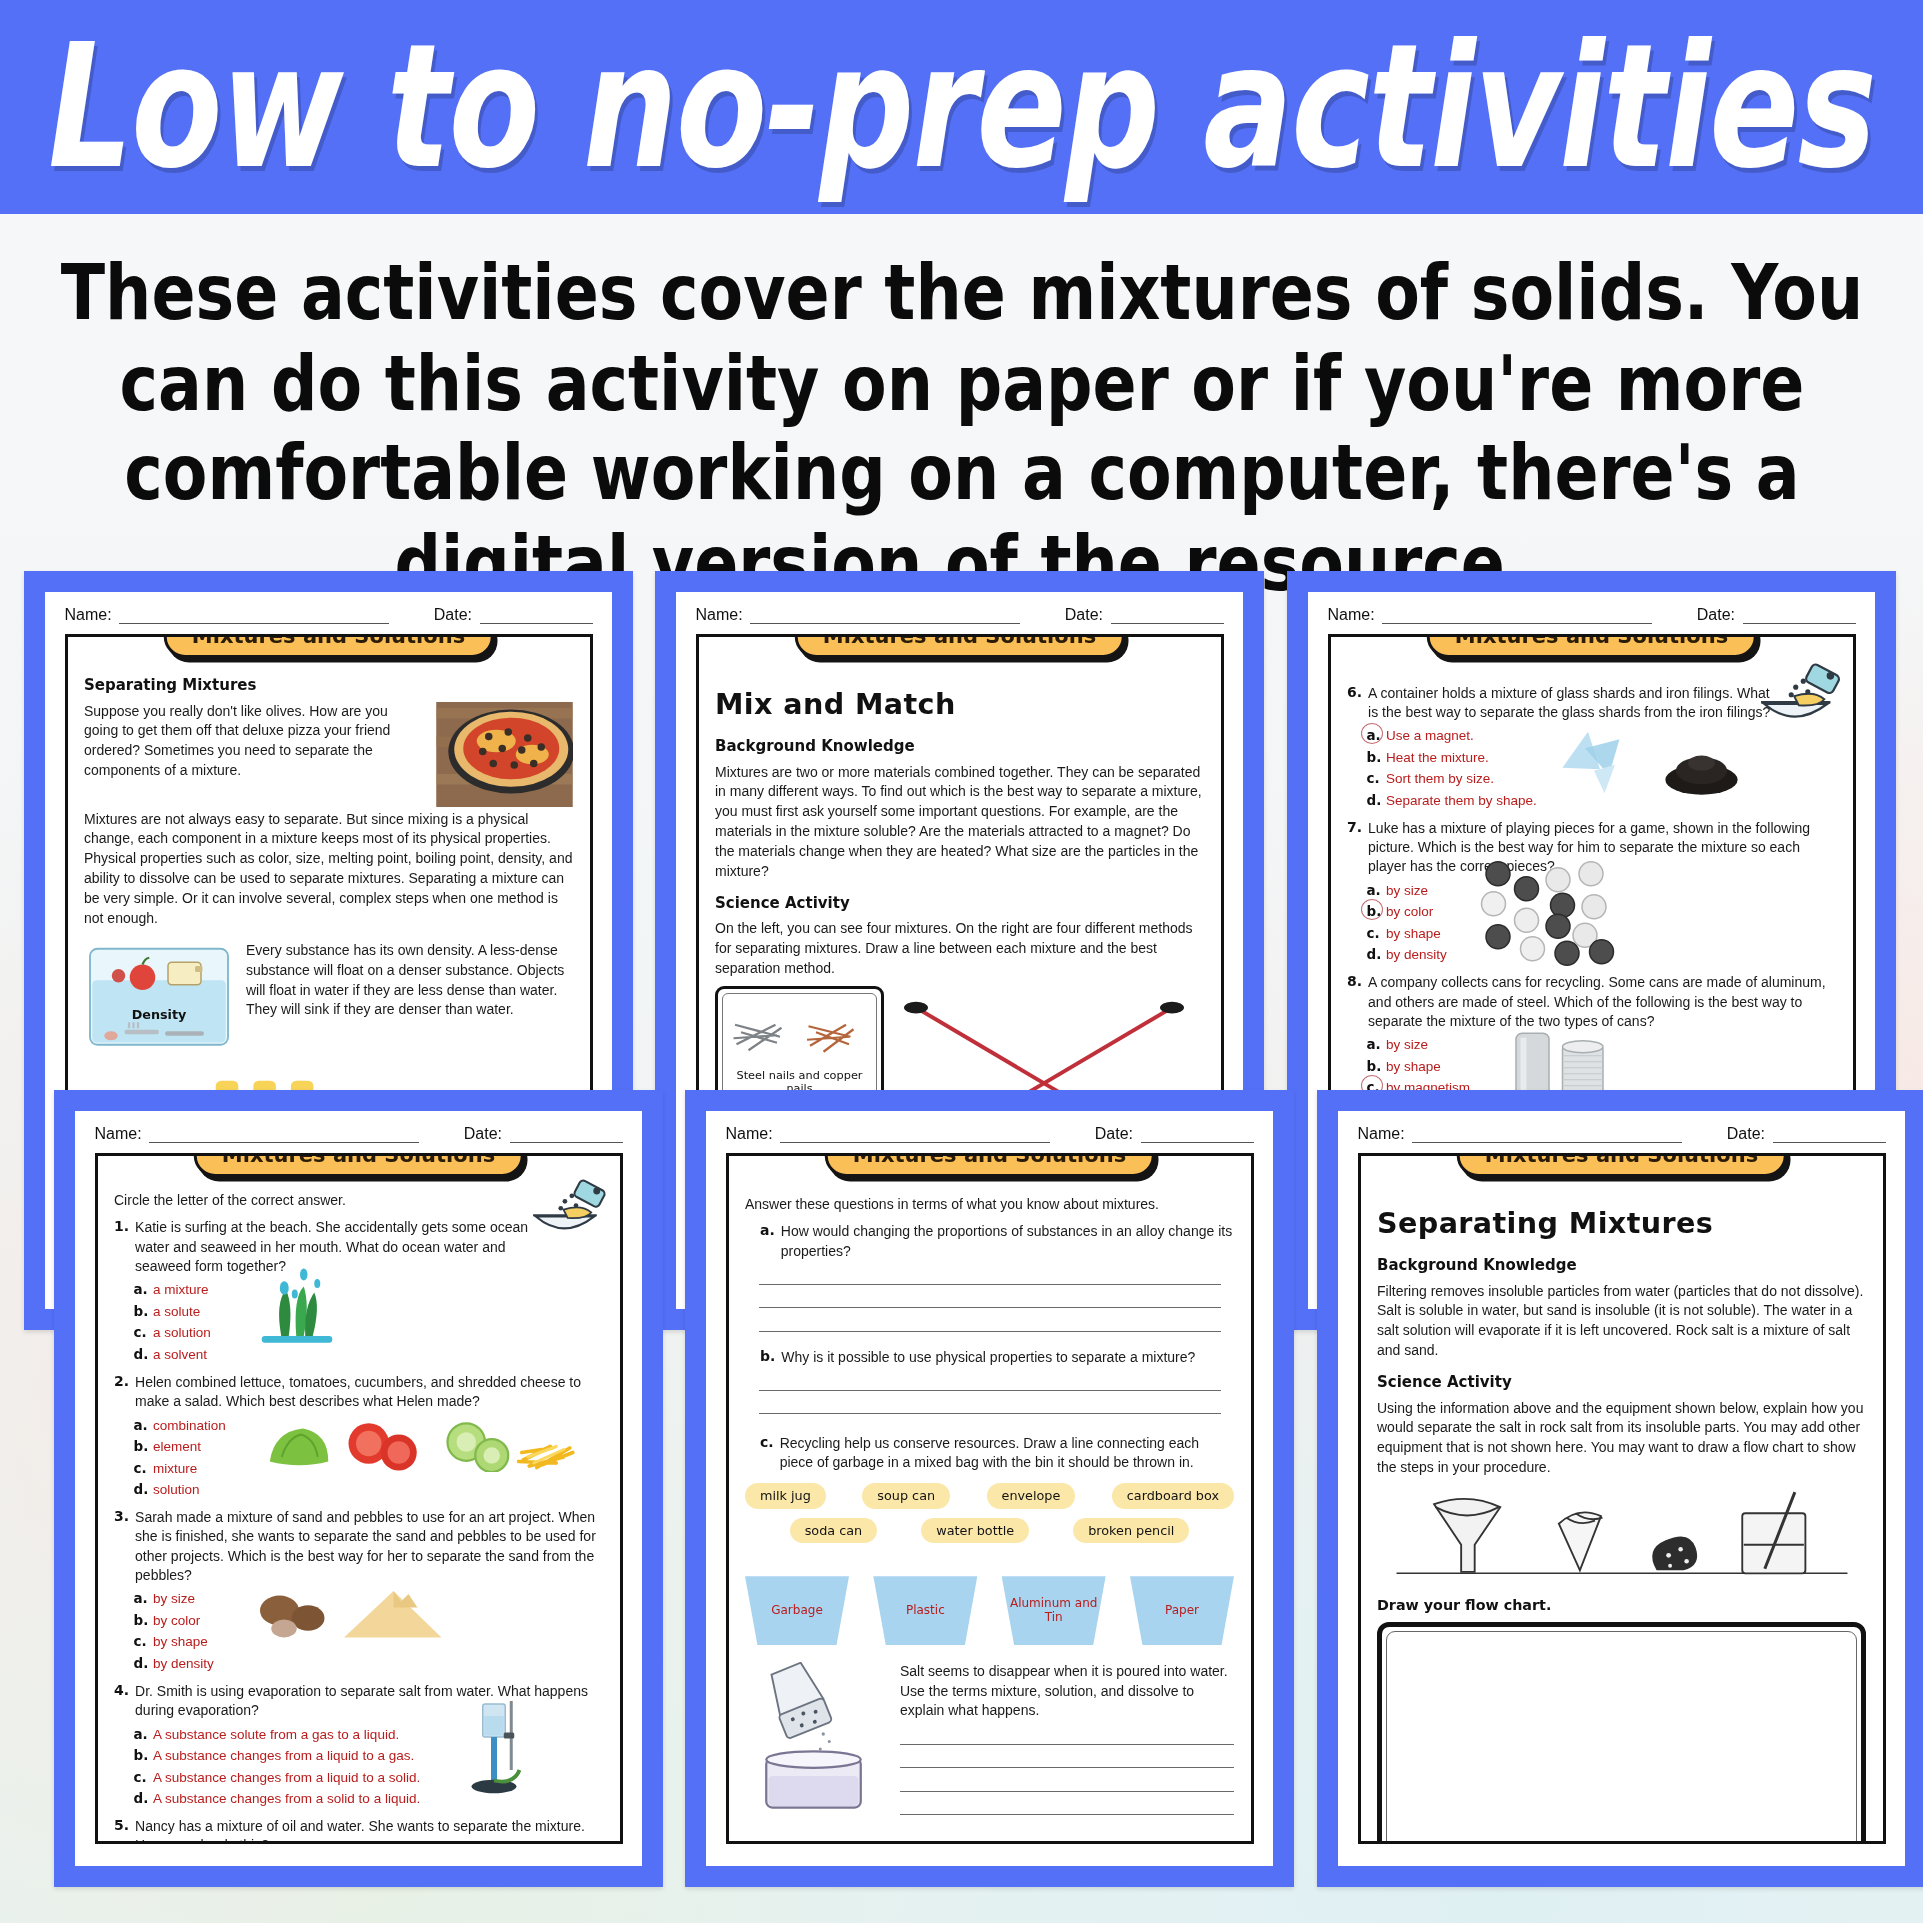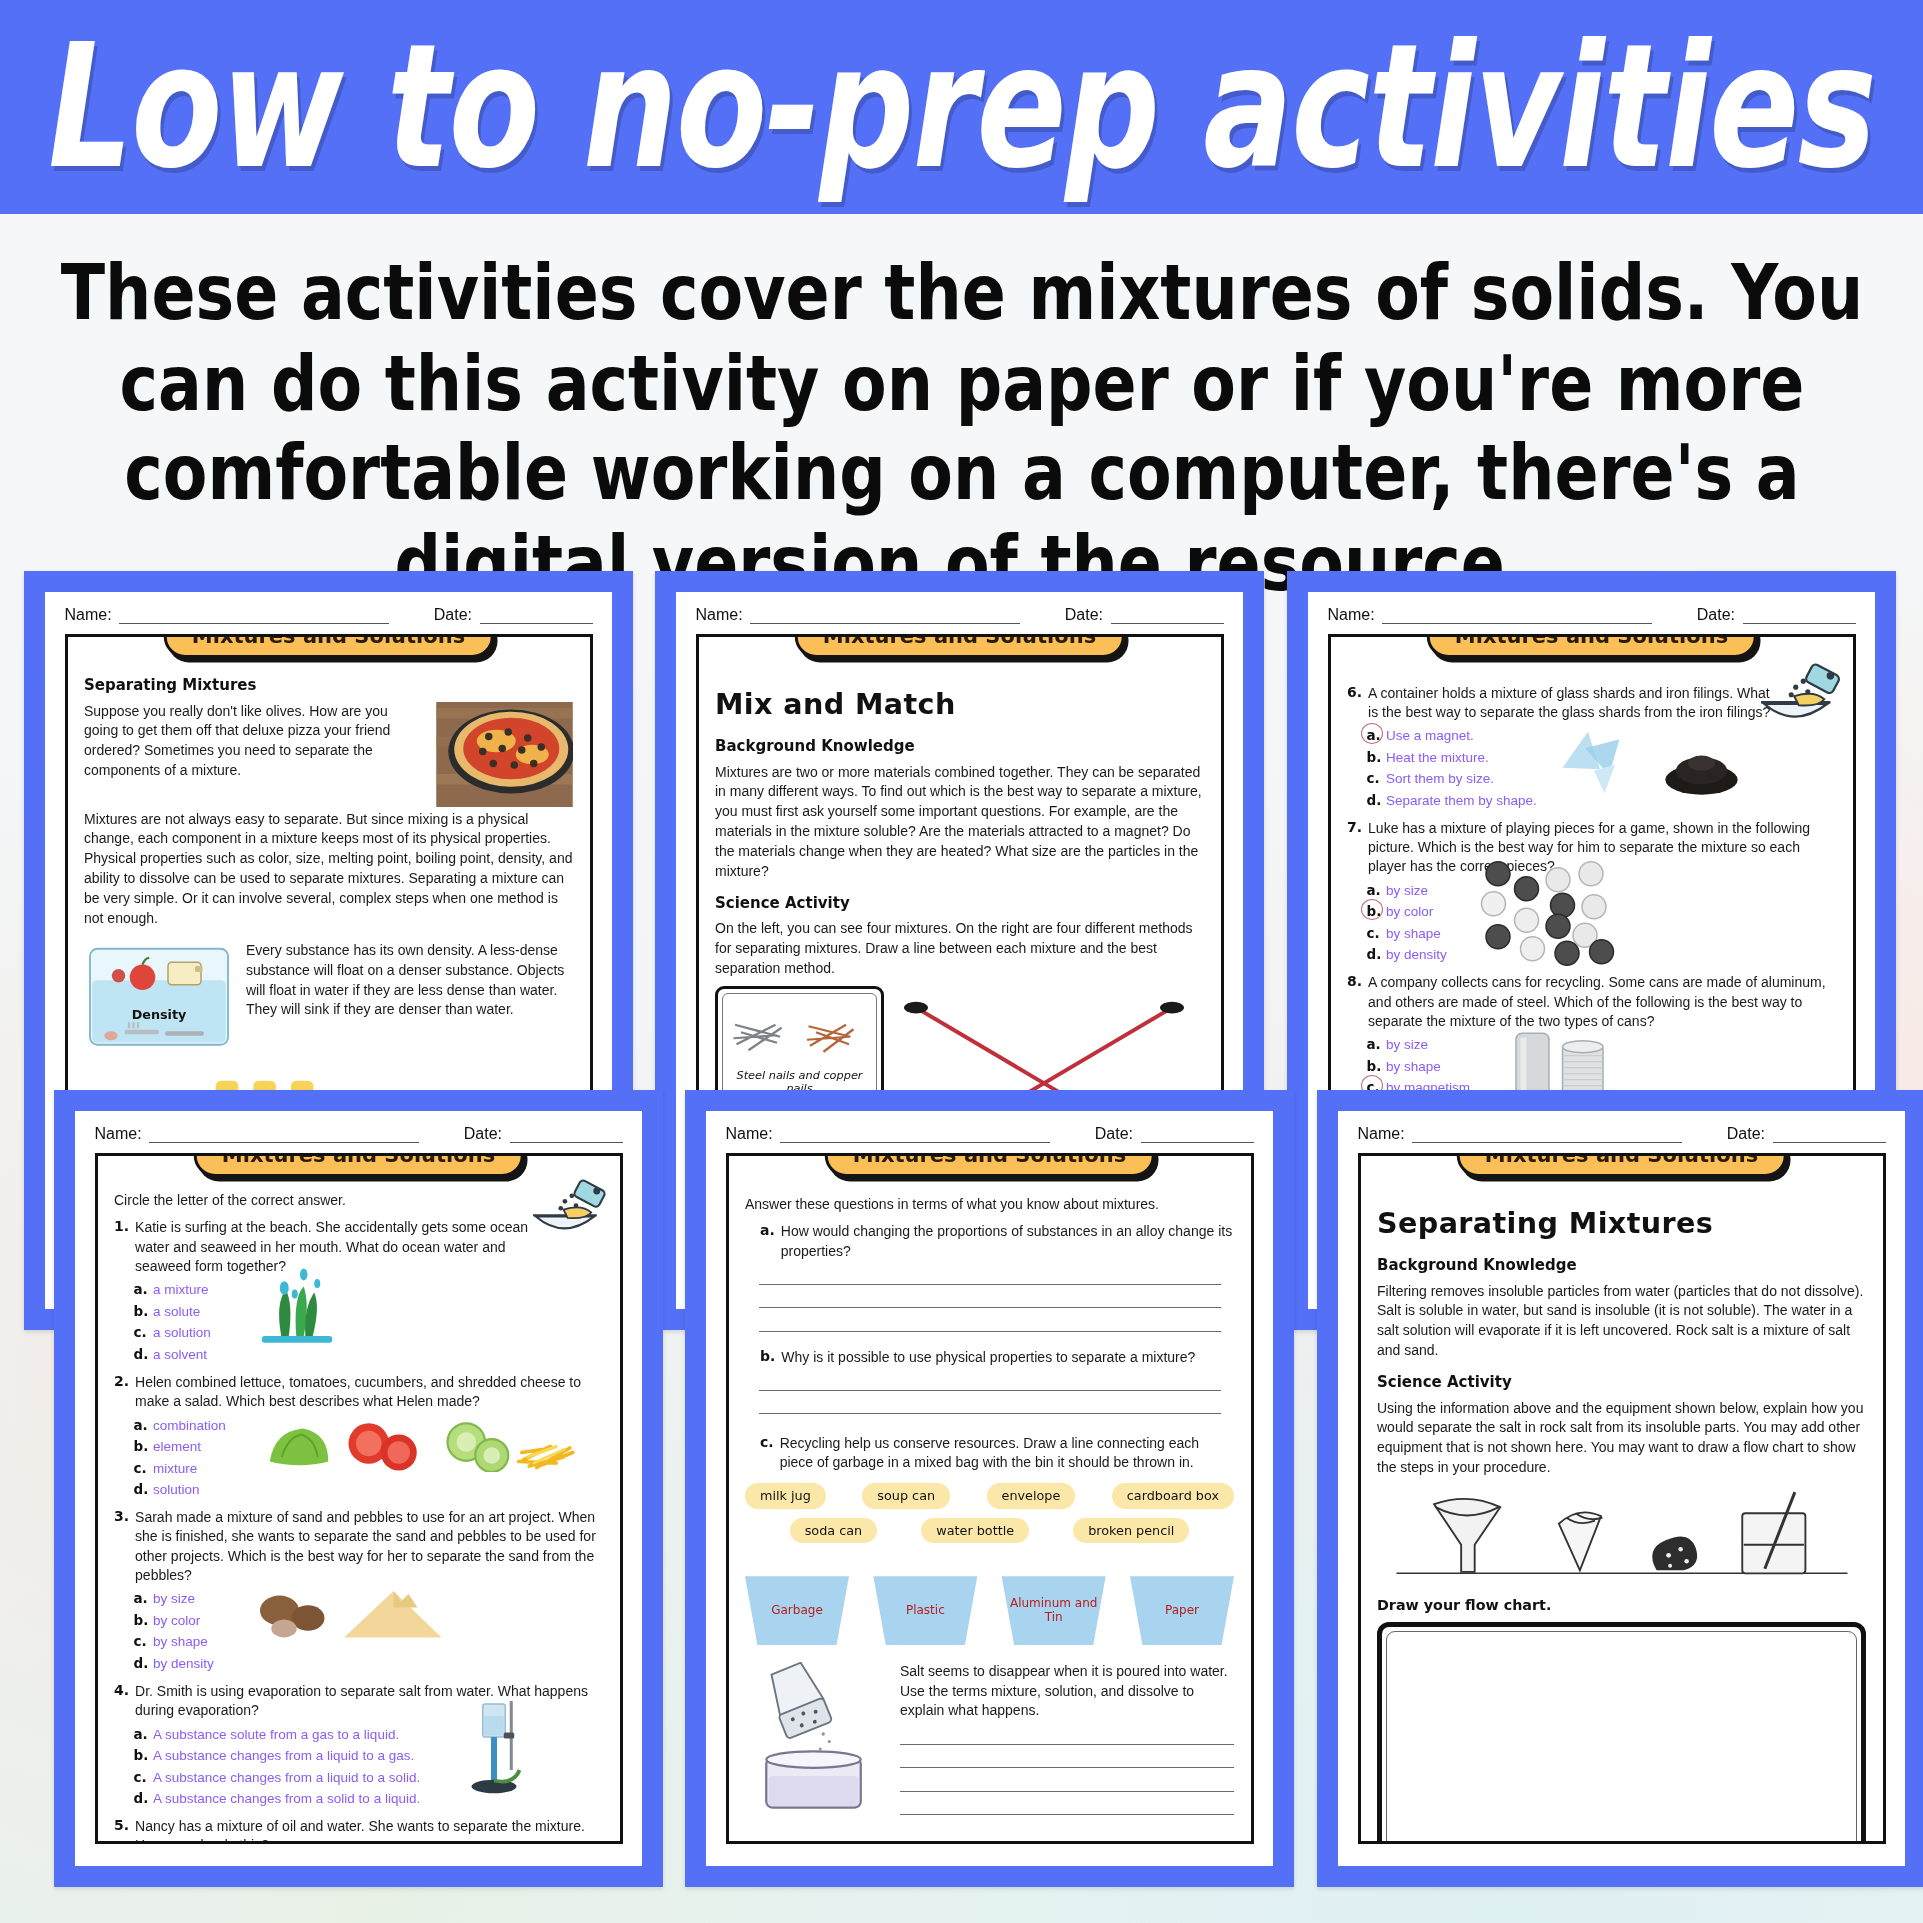--- a/index.html
+++ b/index.html
@@ -147,21 +147,21 @@
     font-family:"Liberation Sans", sans-serif;
     font-size:14px; line-height:1.38; color:#1a1a1a;
   }
   .opts { margin:3px 0 4.5px 19.5px; position:relative; }
   .opt { display:flex; gap:4.5px; align-items:baseline; line-height:1.52; position:relative; }
   .opt .ltr {
     font-family:"DejaVu Sans", sans-serif; font-weight:700;
     font-size:13.5px; color:#111; width:15px; flex:0 0 auto;
     position:relative;
   }
-  .opt .otx { font-family:"Liberation Sans", sans-serif; font-size:13.5px; color:#8b5cf6; }
+  .opt .otx { font-family:"Liberation Sans", sans-serif; font-size:13.5px; color:#b91c1c; }
   .opt.circled .ltr::after {
     content:""; position:absolute;
     left:-5.3px; top:-2.3px; width:20px; height:19px;
     border:1.5px solid #b9565c; border-radius:50%;
     opacity:.85;
   }
 
   
   .ansline { border-bottom:1.2px solid #6a6a6a; height:0.8px; margin:22.5px 13.5px 0 13.5px; }
 
@@ -172,21 +172,21 @@
   .mm-card {
     border:3px solid #111; border-radius:9px;
     background:#fff; padding:3.8px;
   }
   .mm-card .inner {
     border:1.2px solid #777; border-radius:6px;
     padding:4.5px 3px; text-align:center;
   }
   .mm-lbl {
     font-family:"DejaVu Sans", sans-serif;
-    font-size:11.3px; color:#111; margin-top:2.3px;font-style:italic;
+    font-size:11.3px; color:#111; margin-top:2.3px;
   }
 
   
   .tags { display:flex; flex-wrap:wrap; justify-content:center; gap:10.5px 19.5px; margin-top:10.5px; }
   .tag {
     background:#fbe7a8; border-radius:13.5px;
     padding:5.3px 15px;
     font-family:"DejaVu Sans", sans-serif;
     font-size:12.8px; color:#121212; white-space:nowrap;
   }

